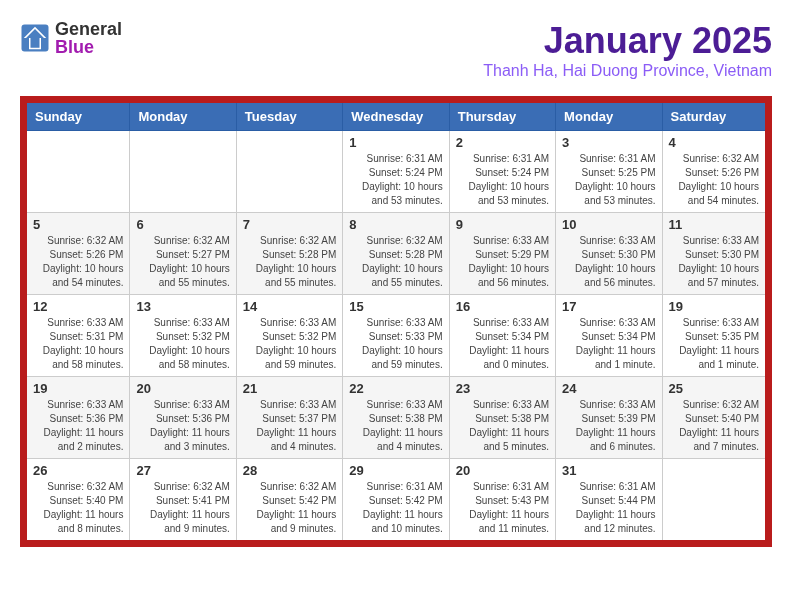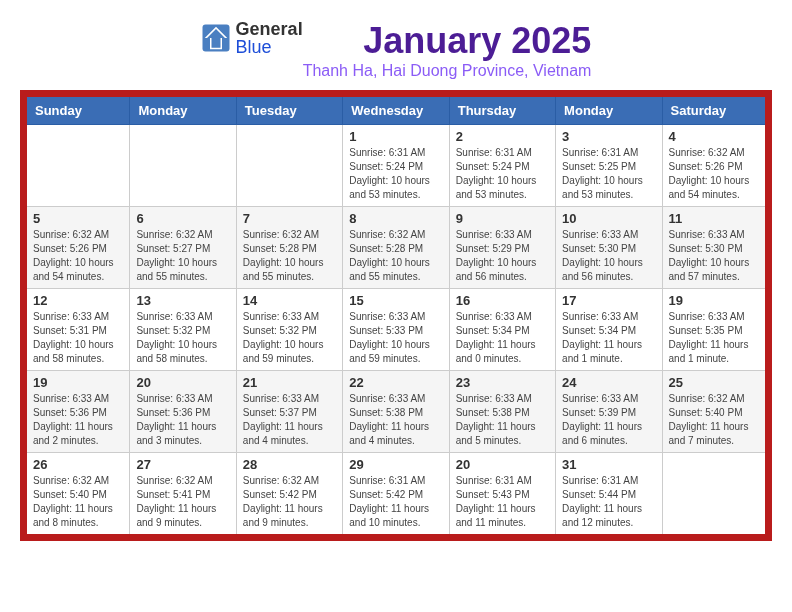--- a/index.html
+++ b/index.html
@@ -6,41 +6,41 @@
     body {
       font-family: Arial, sans-serif;
       background: #fff;
       width: 792px;
       min-height: 612px;
       padding: 20px;
     }
     .header-area {
       display: flex;
       align-items: flex-start;
-      justify-content: center;
-      margin-bottom: 10px;
+      justify-content: space-between;
+      margin-bottom: 16px;
     }
     .logo {
       display: flex;
       align-items: center;
     }
     .logo-text {
       display: flex;
       flex-direction: column;
       line-height: 1;
     }
     .logo-general {
       font-size: 18px;
       font-weight: bold;
       color: #333;
     }
     .logo-blue {
       font-size: 18px;
-      font-weight: normal;
-      color: #1d4ed8;
+      font-weight: bold;
+      color: #a21caf;
     }
     .logo-icon {
       width: 30px;
       height: 30px;
       margin-right: 5px;
     }
     .title-area {
       text-align: right;
     }
     .month-title {
@@ -82,20 +82,21 @@
       font-size: 13px;
       font-weight: bold;
       color: #333;
       display: block;
       margin-bottom: 2px;
     }
     .day-info {
       font-size: 10px;
       color: #444;
       line-height: 1.4;
+      text-align: right;
     }
     .empty-cell {
       background: #fff !important;
     }
     .row-even td { background: #f0f4f8; }
     .row-odd td { background: #fff; }
   </style>
 </head>
 <body>
 

